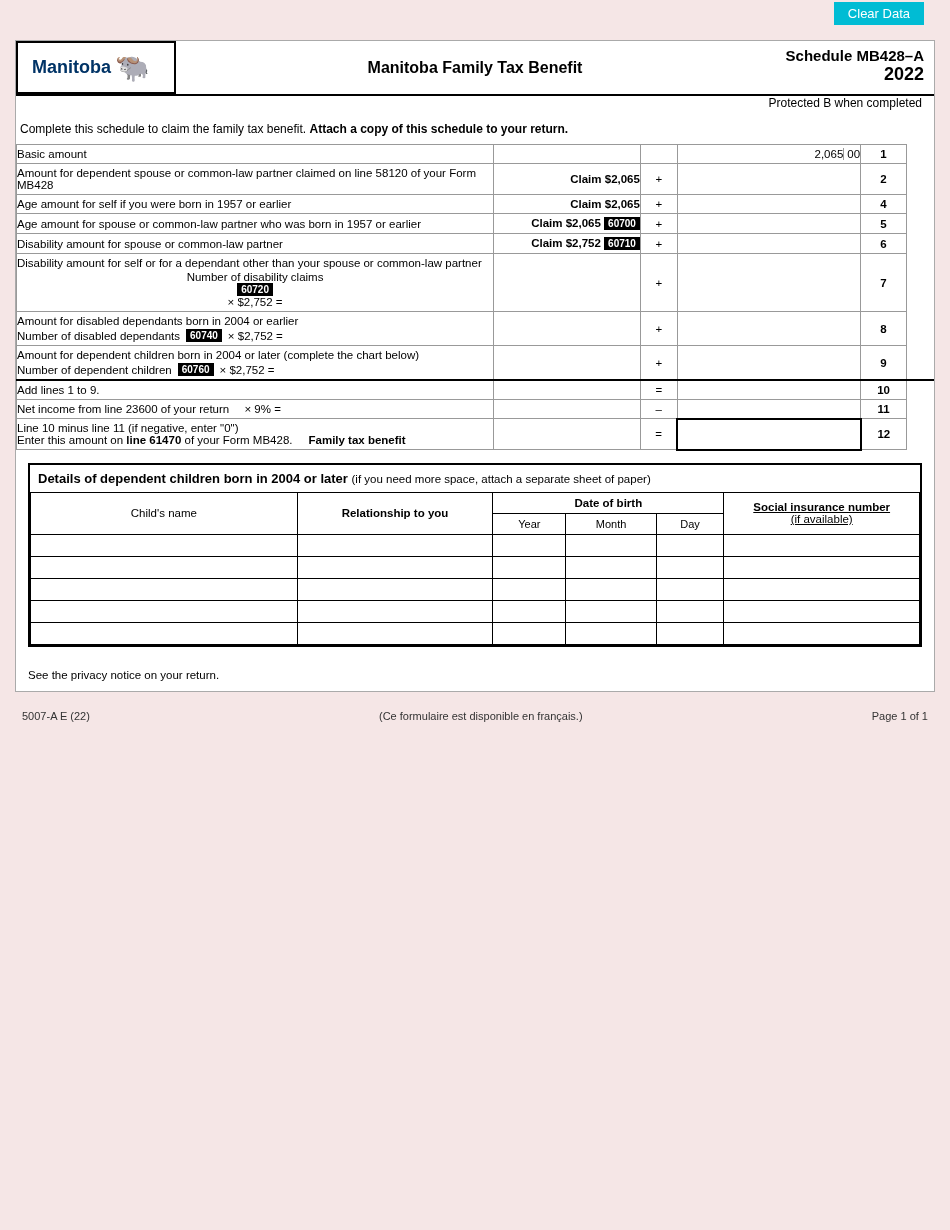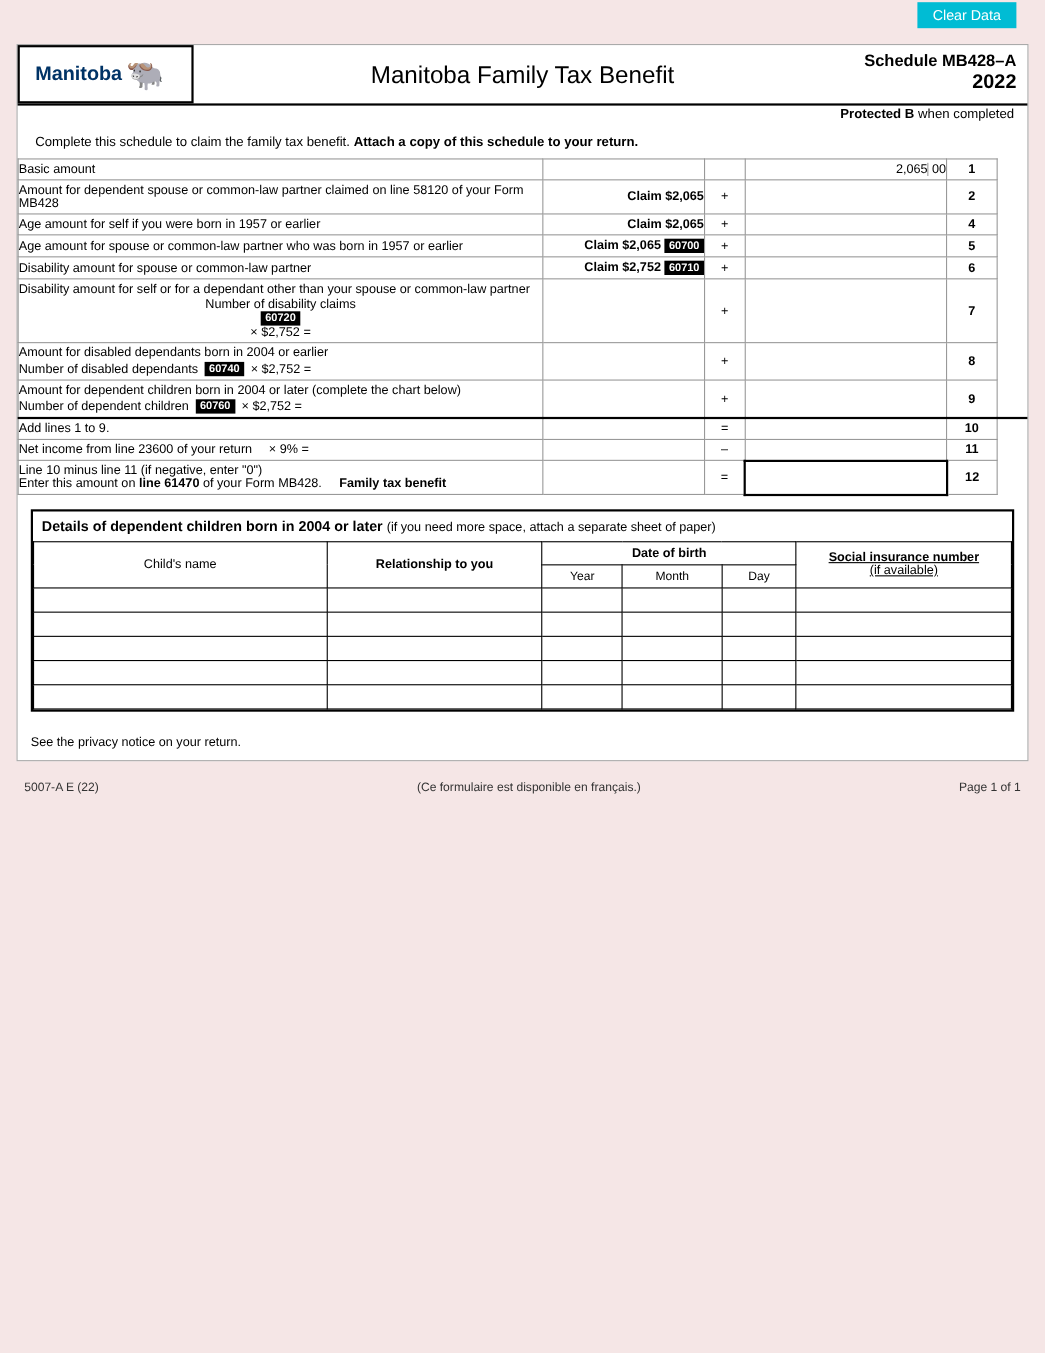--- a/index.html
+++ b/index.html
@@ -45,44 +45,44 @@
     .bison-icon {
       font-size: 28px;
       margin-left: 4px;
       color: #5a3e1b;
     }
     .title-area {
       flex: 1;
       text-align: center;
     }
     .form-title {
-      font-size: 22px;
-      font-weight: normal;
+      font-size: 16px;
+      font-weight: bold;
     }
     .schedule-info {
       text-align: right;
       min-width: 160px;
       font-size: 13px;
     }
     .schedule-info .schedule-num {
       font-size: 15px;
       font-weight: bold;
     }
     .schedule-info .year {
       font-size: 18px;
       font-weight: bold;
     }
     .protected {
       text-align: right;
       font-size: 12px;
       padding: 0 12px 4px 0;
     }
-    .protected strong { font-weight: bold; }
+    .protected strong { font-weight: normal; }
     .intro-text {
-      padding: 8px 16px;
+      padding: 8px 4px;
       font-size: 12px;
     }
     .form-table {
       width: 100%;
       border-collapse: collapse;
       font-size: 11.5px;
     }
     .form-table td, .form-table th {
       border: 1px solid #999;
       padding: 3px 0;

